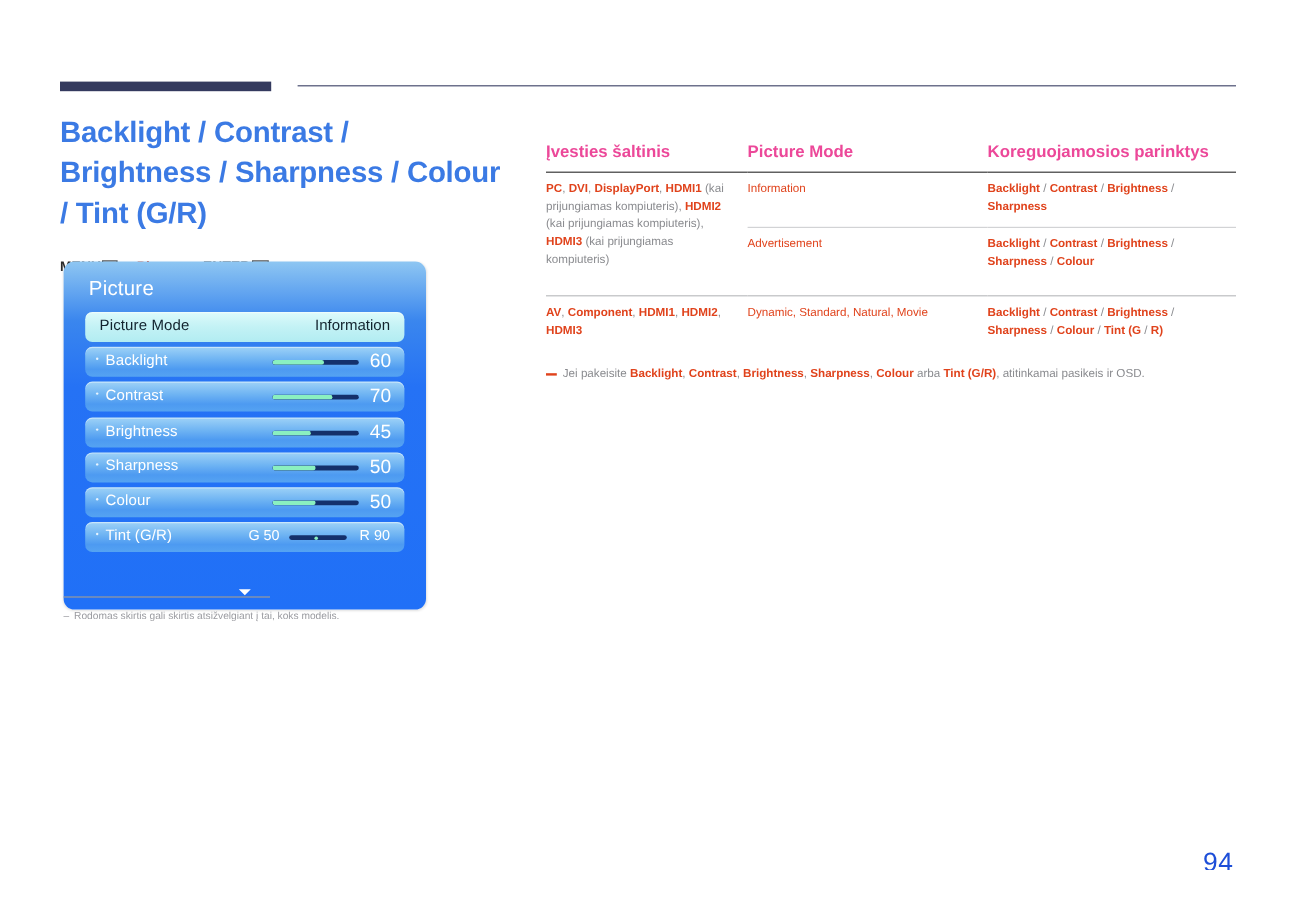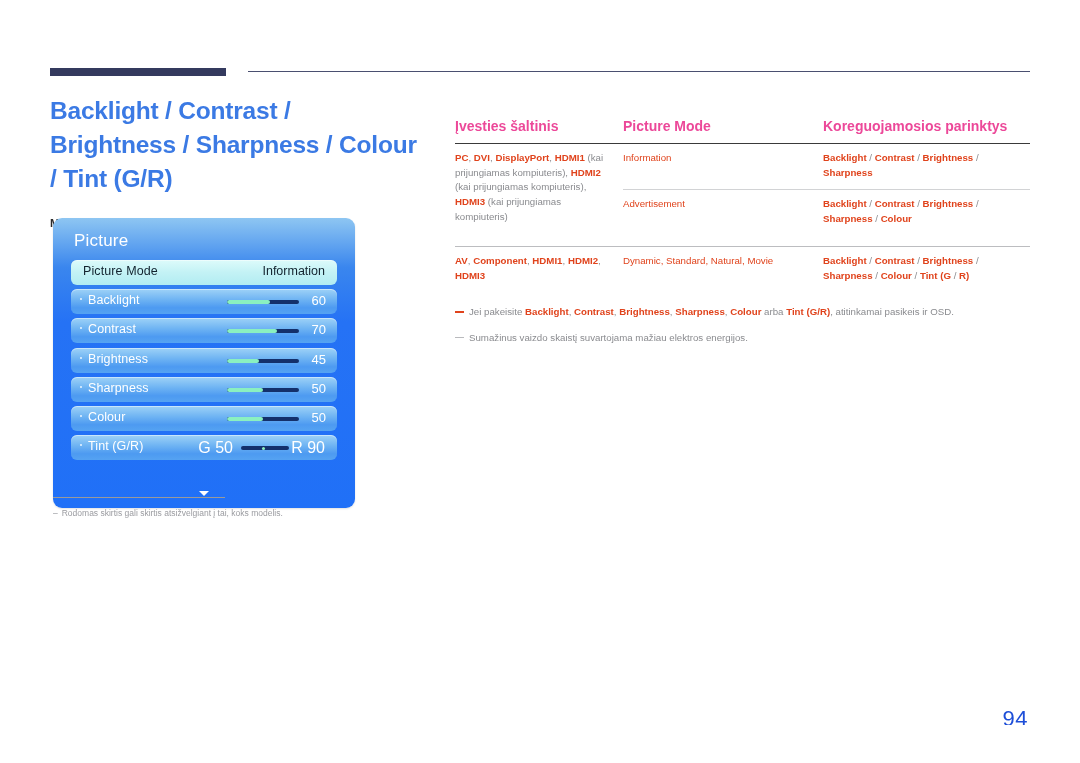--- a/index.html
+++ b/index.html
@@ -135,21 +135,21 @@
     position: absolute;
     right: 12px; top: 4px;
     font-size: 12.5px;
     color: #12232e;
   }
   .osd-row .num {
     position: absolute;
     right: 11px; top: 4px;
     width: 22px;
     text-align: right;
-    font-size: 13px;
+    font-size: 16px;
     color: #ffffff;
   }
   
   .slider {
     position: absolute;
     right: 38px; top: 11px;
     width: 72px; height: 4px;
     border-radius: 2px;
     background: #14306b;
     overflow: hidden;
@@ -157,21 +157,21 @@
   .slider .fill {
     position: absolute;
     left: 0; top: 0; bottom: 0;
     background: #8af0c0;
     border-radius: 2px;
   }
   
   .tint-g, .tint-r {
     position: absolute;
     top: 4px;
-    font-size: 16px;
+    font-size: 12px;
     color: #ffffff;
   }
   .tint-g { right: 104px; }
   .tint-r { right: 12px; }
   .tint-bar {
     position: absolute;
     right: 48px; top: 11px;
     width: 48px; height: 4px;
     border-radius: 2px;
     background: #14306b;
@@ -416,17 +416,16 @@
           <td class="c1"><span class="rd">AV</span><span class="gy">, </span><span class="rd">Component</span><span class="gy">, </span><span class="rd">HDMI1</span><span class="gy">, </span><span class="rd">HDMI2</span><span class="gy">, </span><span class="rd">HDMI3</span></td>
           <td class="c2"><span class="rd-plain">Dynamic, Standard, Natural, Movie</span></td>
           <td class="c3"><span class="rd">Backlight</span><span class="sep"> / </span><span class="rd">Contrast</span><span class="sep"> / </span><span class="rd">Brightness</span><span class="sep"> / </span><span class="rd">Sharpness</span><span class="sep"> / </span><span class="rd">Colour</span><span class="sep"> / </span><span class="rd">Tint (G</span><span class="sep"> / </span><span class="rd">R)</span></td>
         </tr>
       </tbody>
     </table>
   </div>
 
   <div class="notes">
     <div class="note em"><span class="gy">Jei pakeisite </span><span class="rd">Backlight</span><span class="gy">, </span><span class="rd">Contrast</span><span class="gy">, </span><span class="rd">Brightness</span><span class="gy">, </span><span class="rd">Sharpness</span><span class="gy">, </span><span class="rd">Colour</span><span class="gy"> arba </span><span class="rd">Tint (G/R)</span><span class="gy">, atitinkamai pasikeis ir OSD.</span></div>
-    <div class="note"><span class="gy">Sumažinus vaizdo skaistį suvartojama mažiau elektros energijos.</span></div>
   </div>
 
   <div class="page-num">94</div>
 </div>
 
 </body></html>

